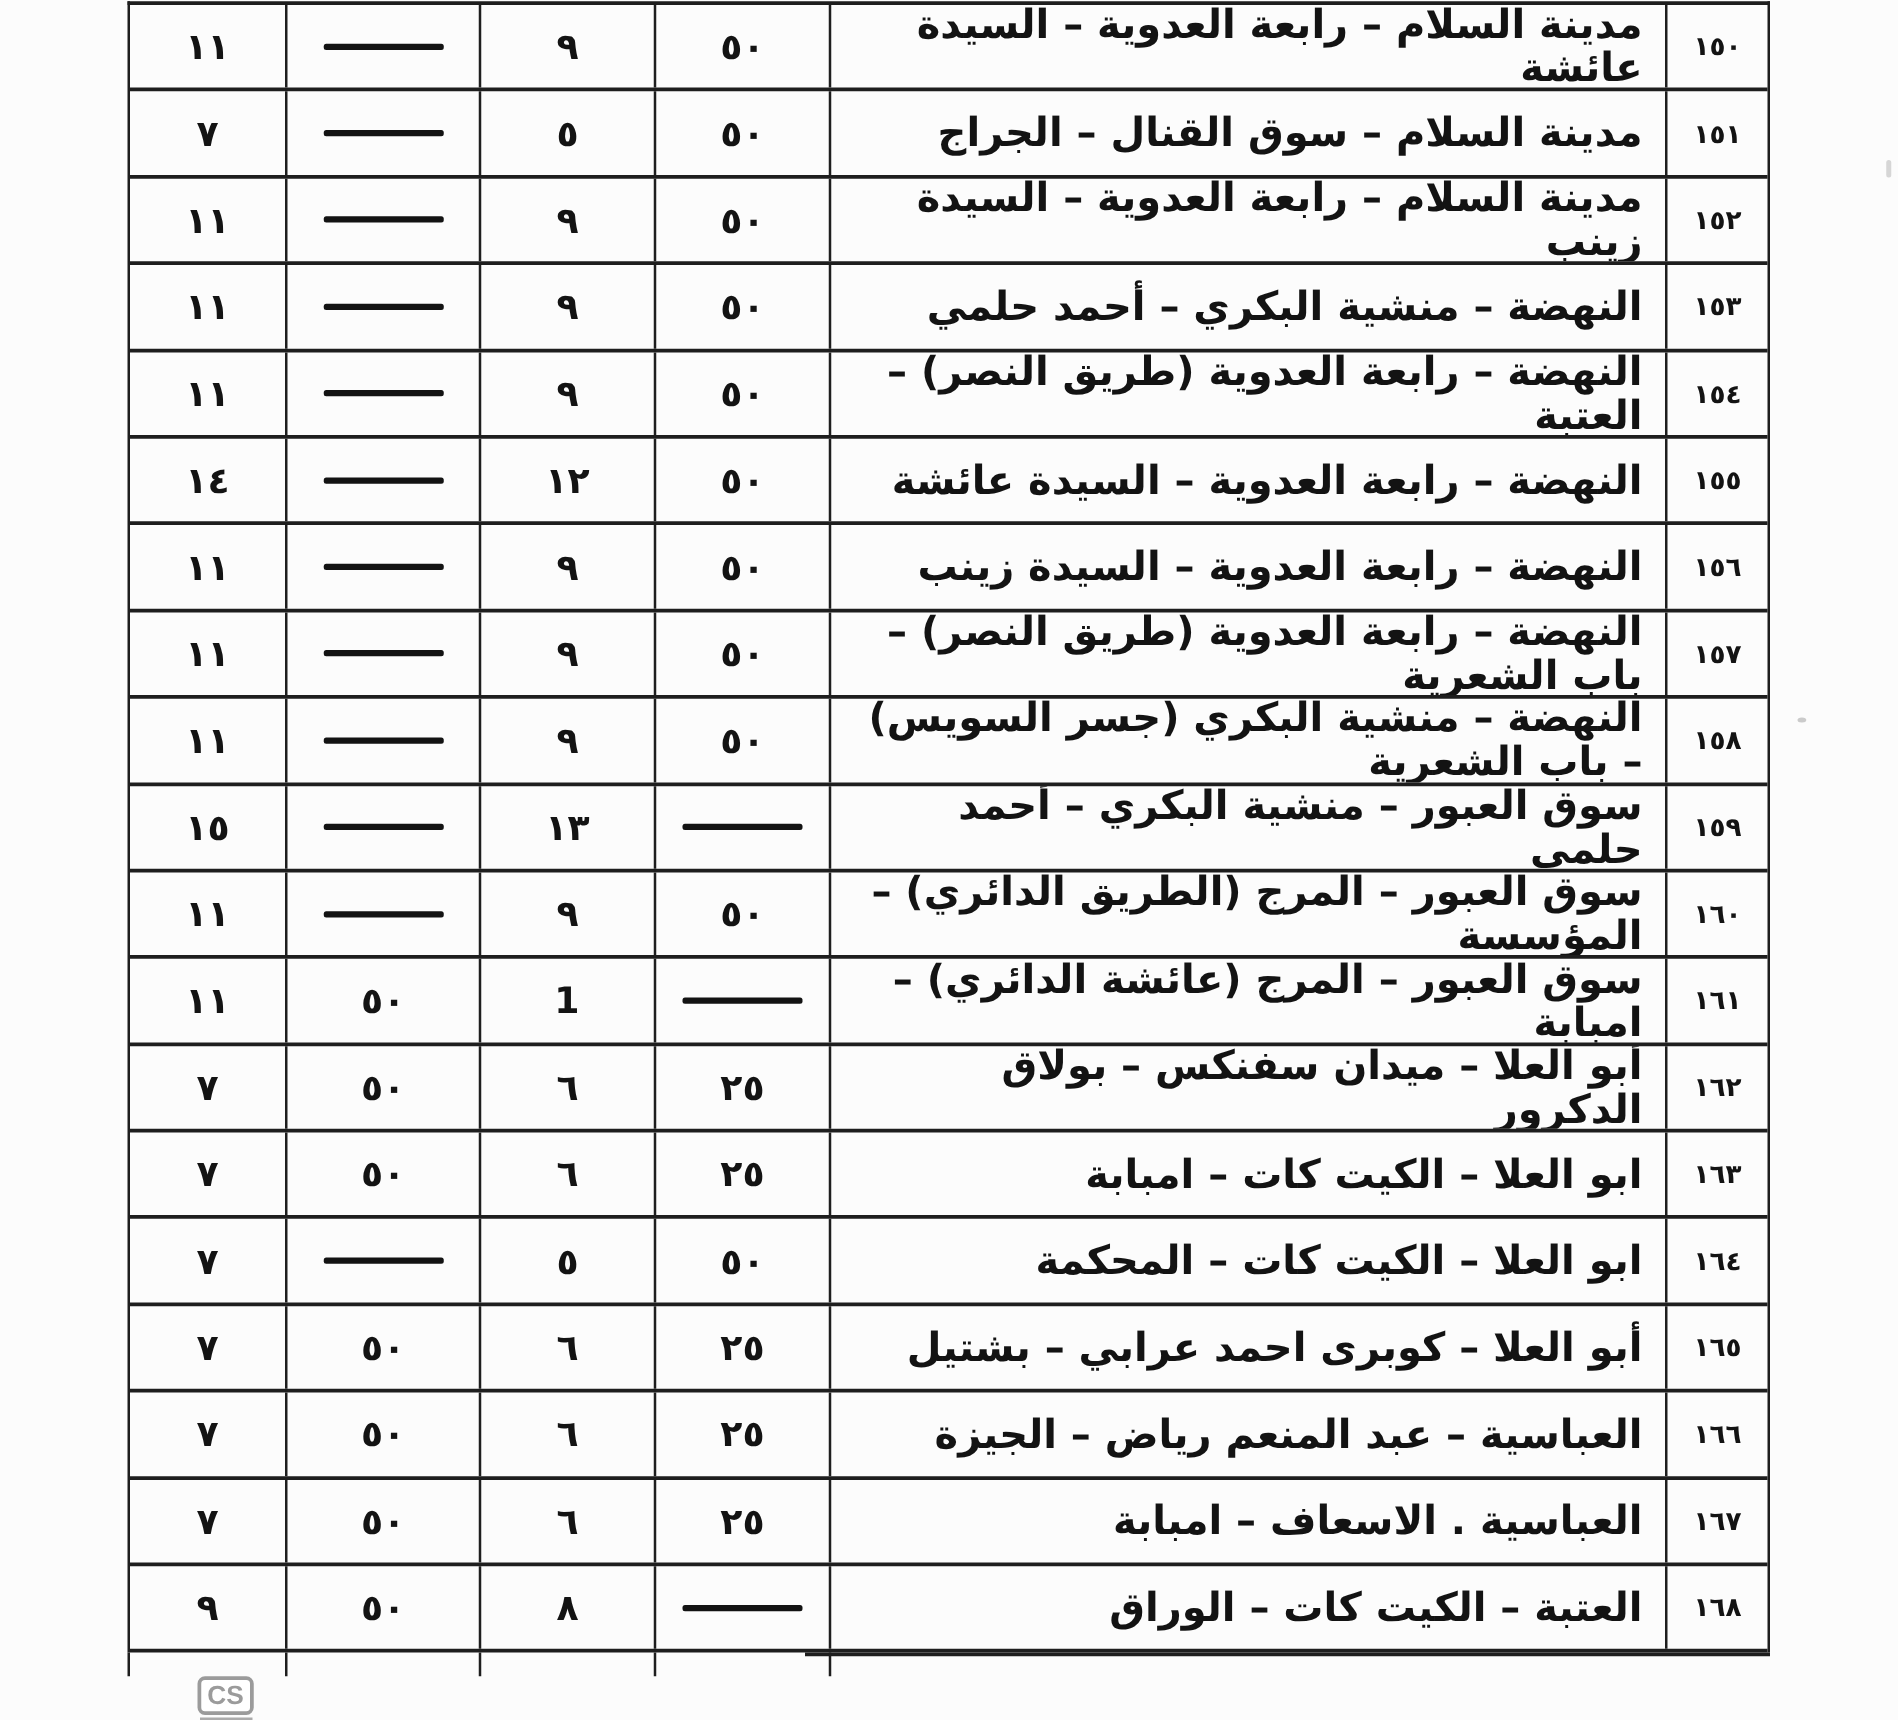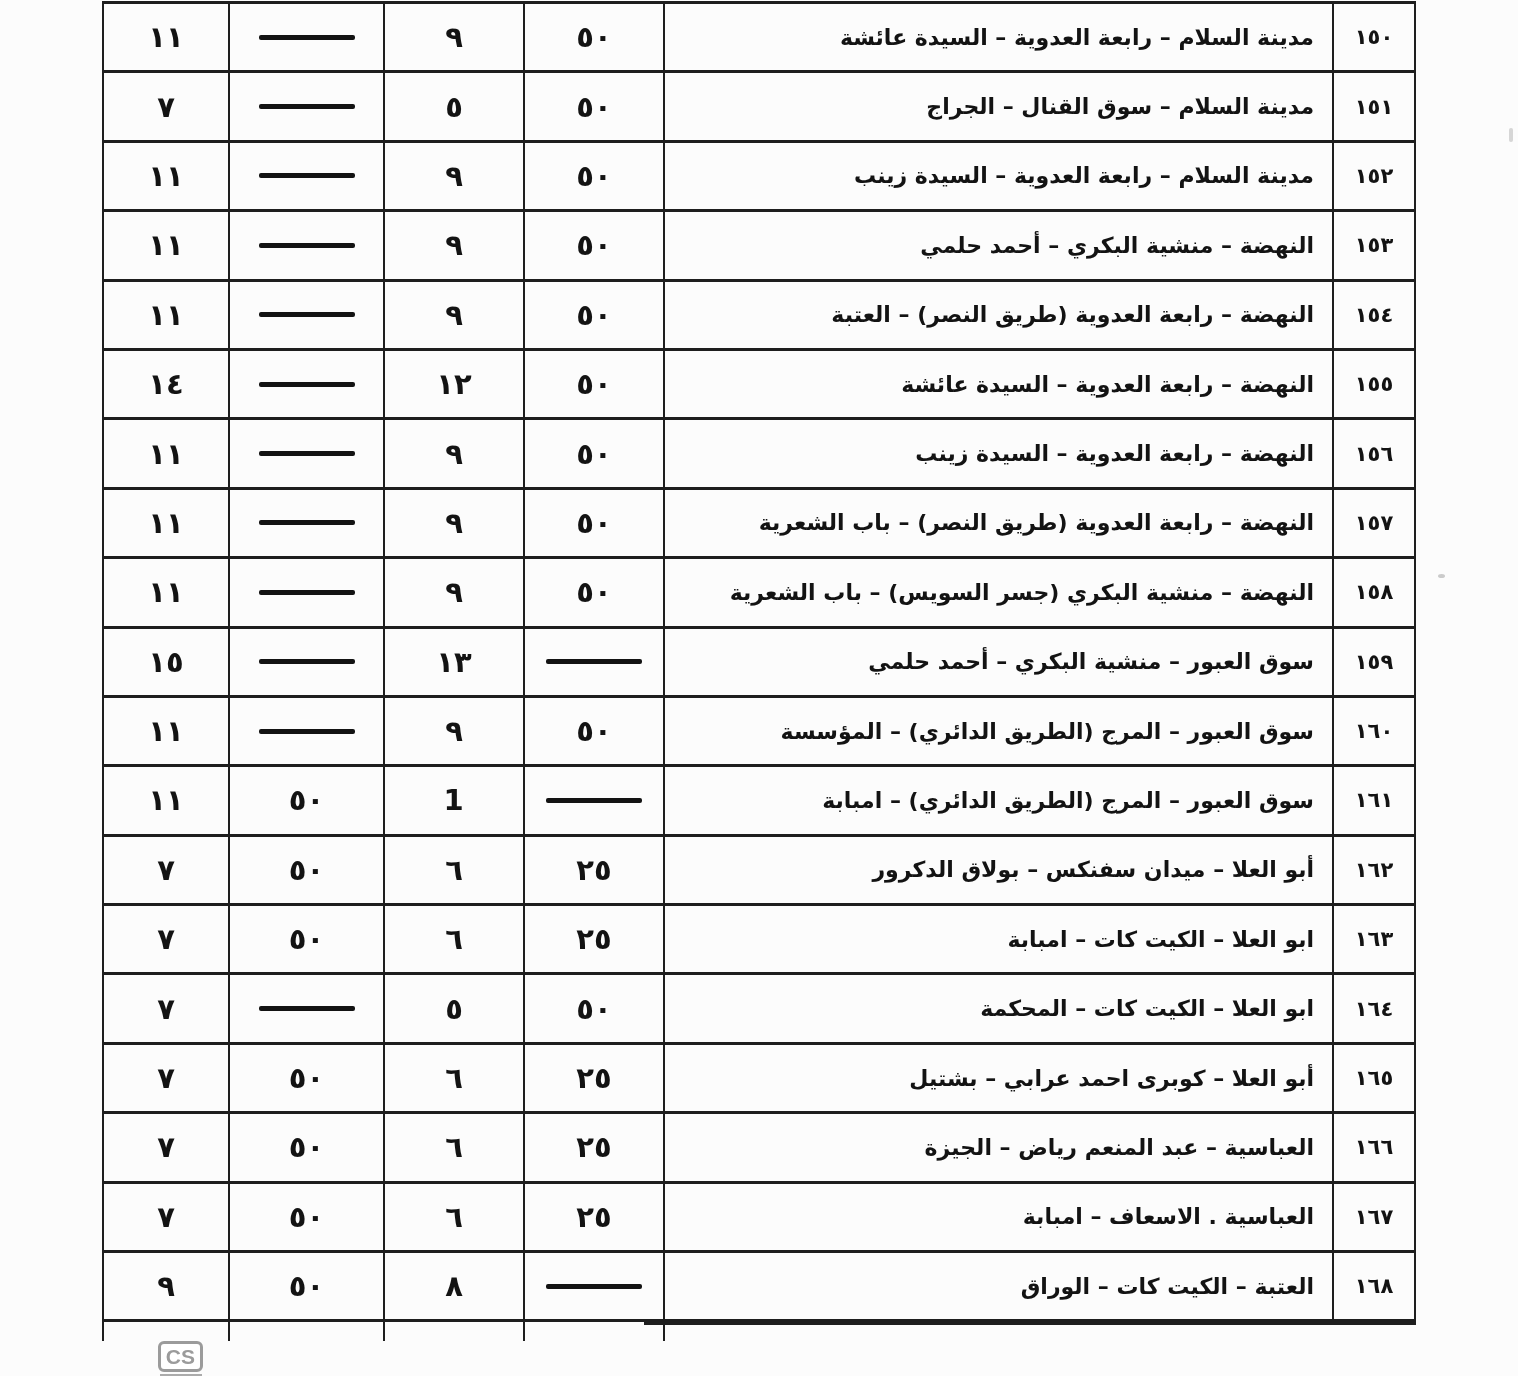--- a/index.html
+++ b/index.html
@@ -56,21 +56,21 @@
     background:var(--ink);
     border-radius:2px;
   }
   .name{
     direction:rtl;
     justify-content:flex-start;
     padding:2px 18px 2px 10px;
     text-align:right;
   }
   .name-text{
-    font-size:22px;
+    font-size:32px;
     font-weight:700;
     line-height:35px;
   }
   .route-no{
     font-size:21px;
     font-weight:700;
     letter-spacing:4px;
     direction:rtl;
   }
   
@@ -309,21 +309,21 @@
   </div>
 
   <div class="row">
     <div class="cell val v1">١١</div>
     <div class="cell val v2">٥٠</div>
     <div class="cell val v3">1</div>
     <div class="cell val v4">
           <span class="dash"></span>
         </div>
     <div class="cell name">
-          <span class="name-text">سوق العبور – المرج (الطريق الدائري) – امبابة</span>
+          <span class="name-text">سوق العبور – المرج (عائشة الدائري) – امبابة</span>
         </div>
     <div class="cell val route-no">١٦١</div>
   </div>
 
   <div class="row">
     <div class="cell val v1">٧</div>
     <div class="cell val v2">٥٠</div>
     <div class="cell val v3">٦</div>
     <div class="cell val v4">٢٥</div>
     <div class="cell name">

